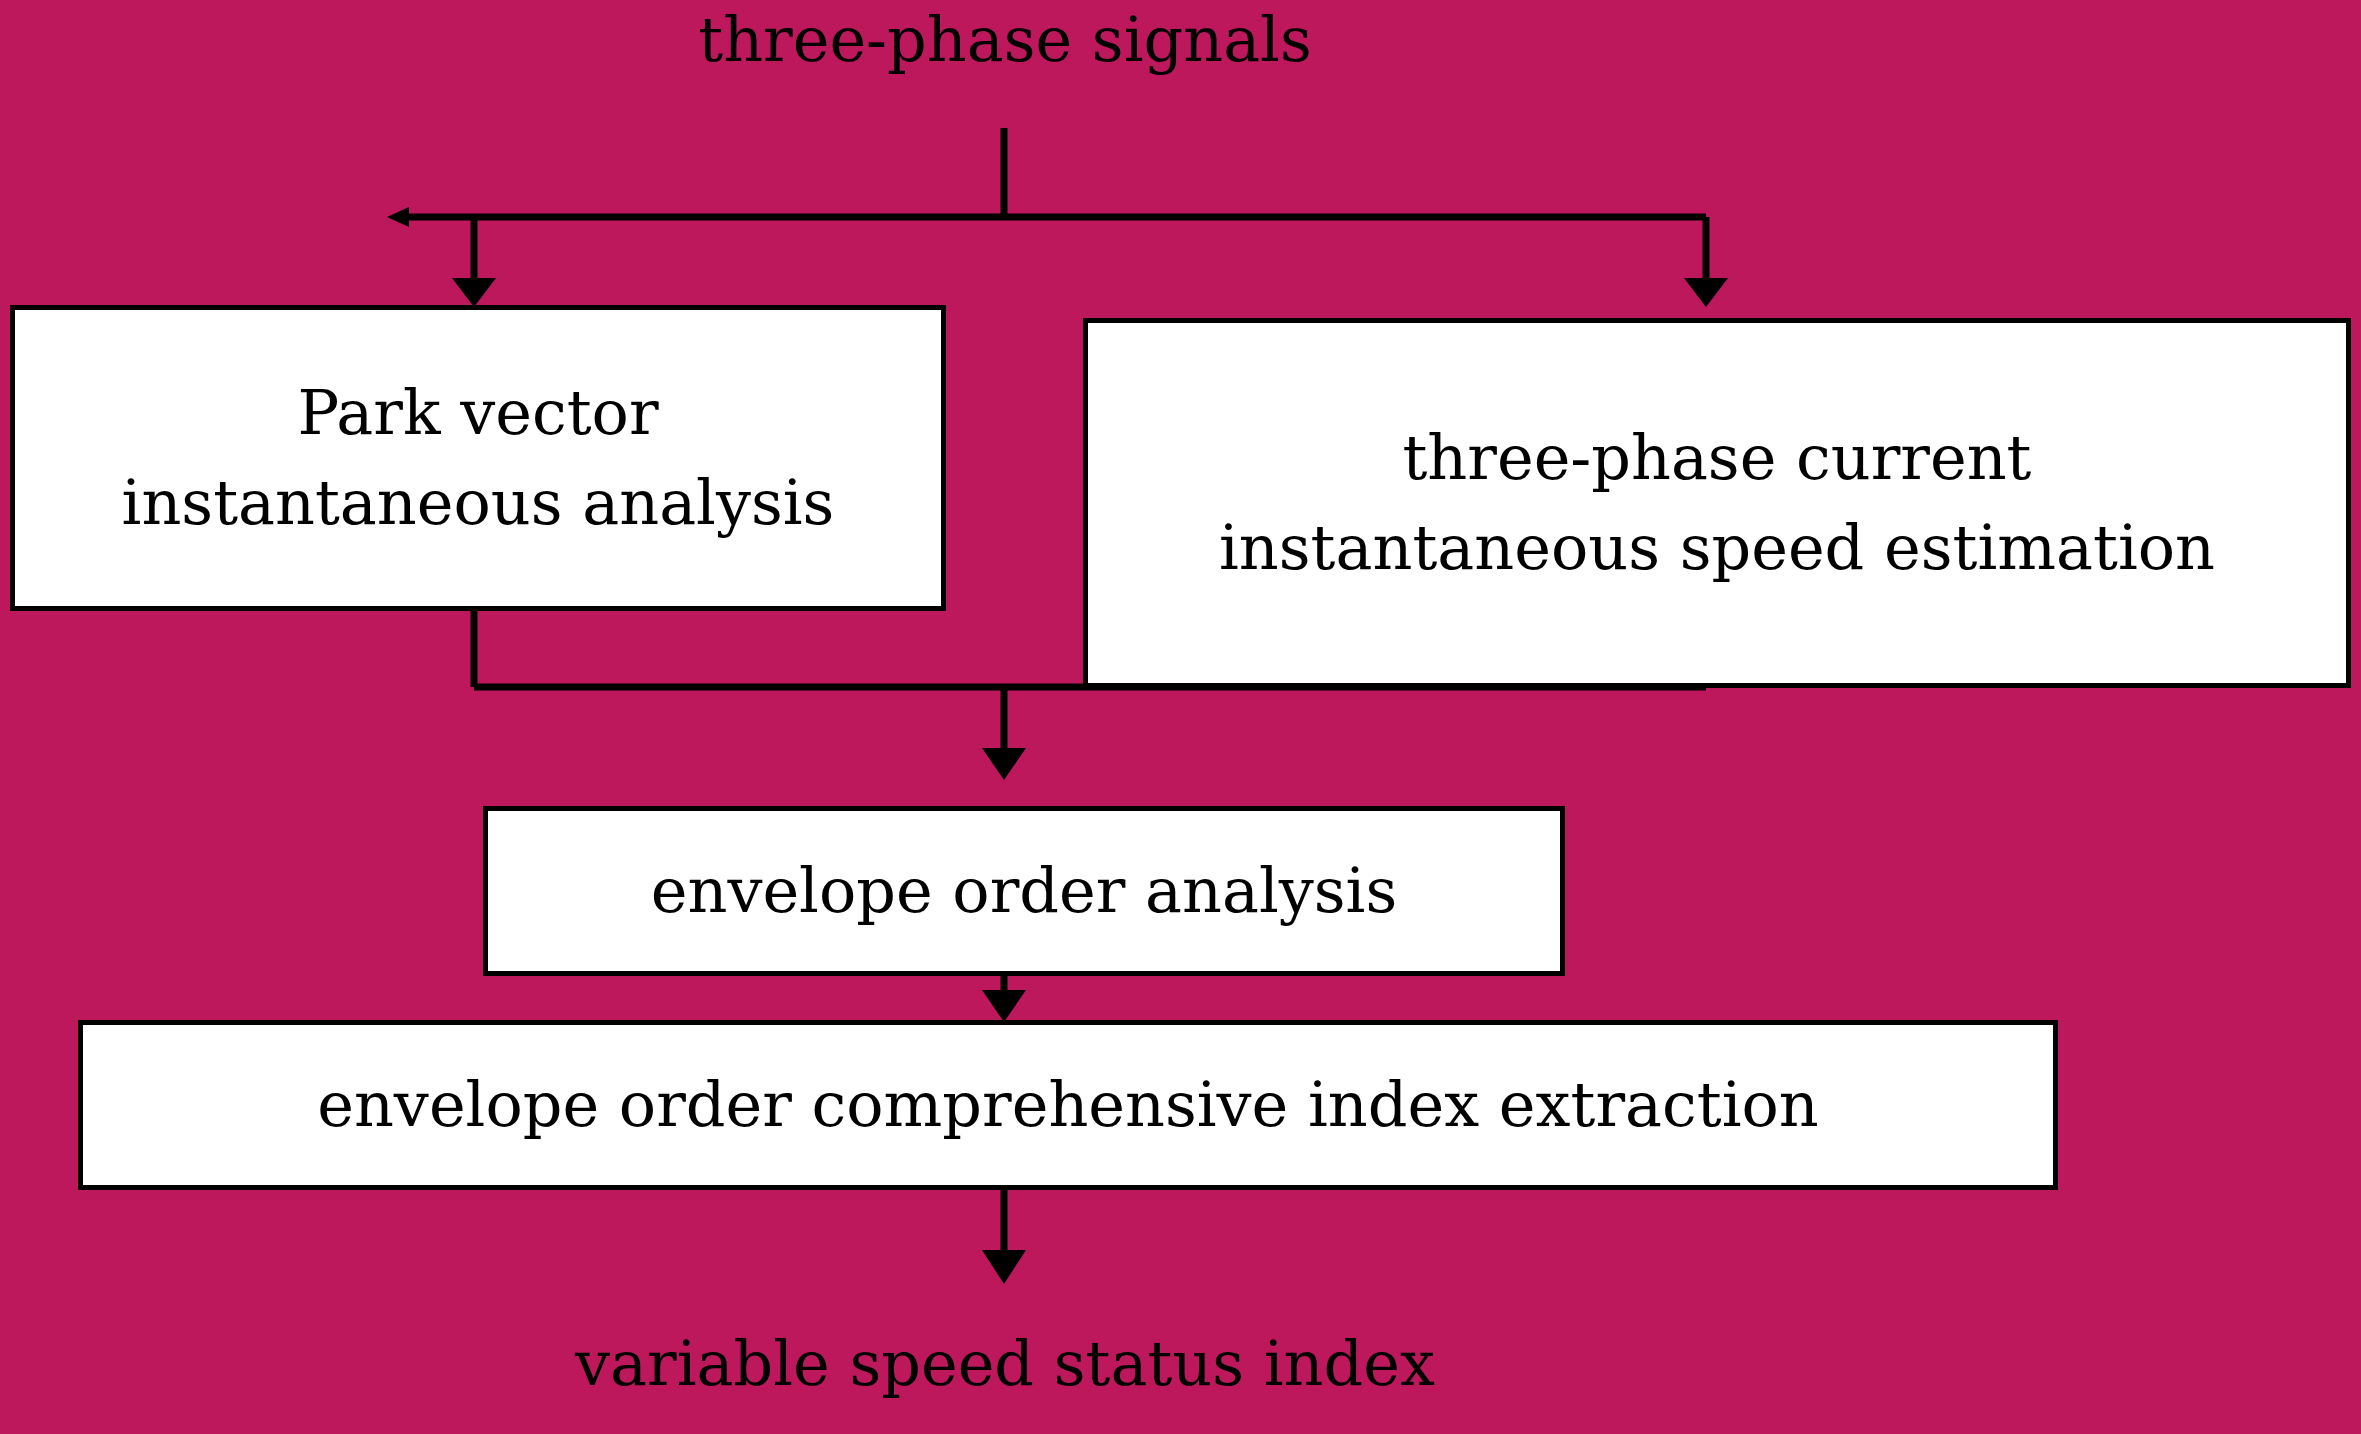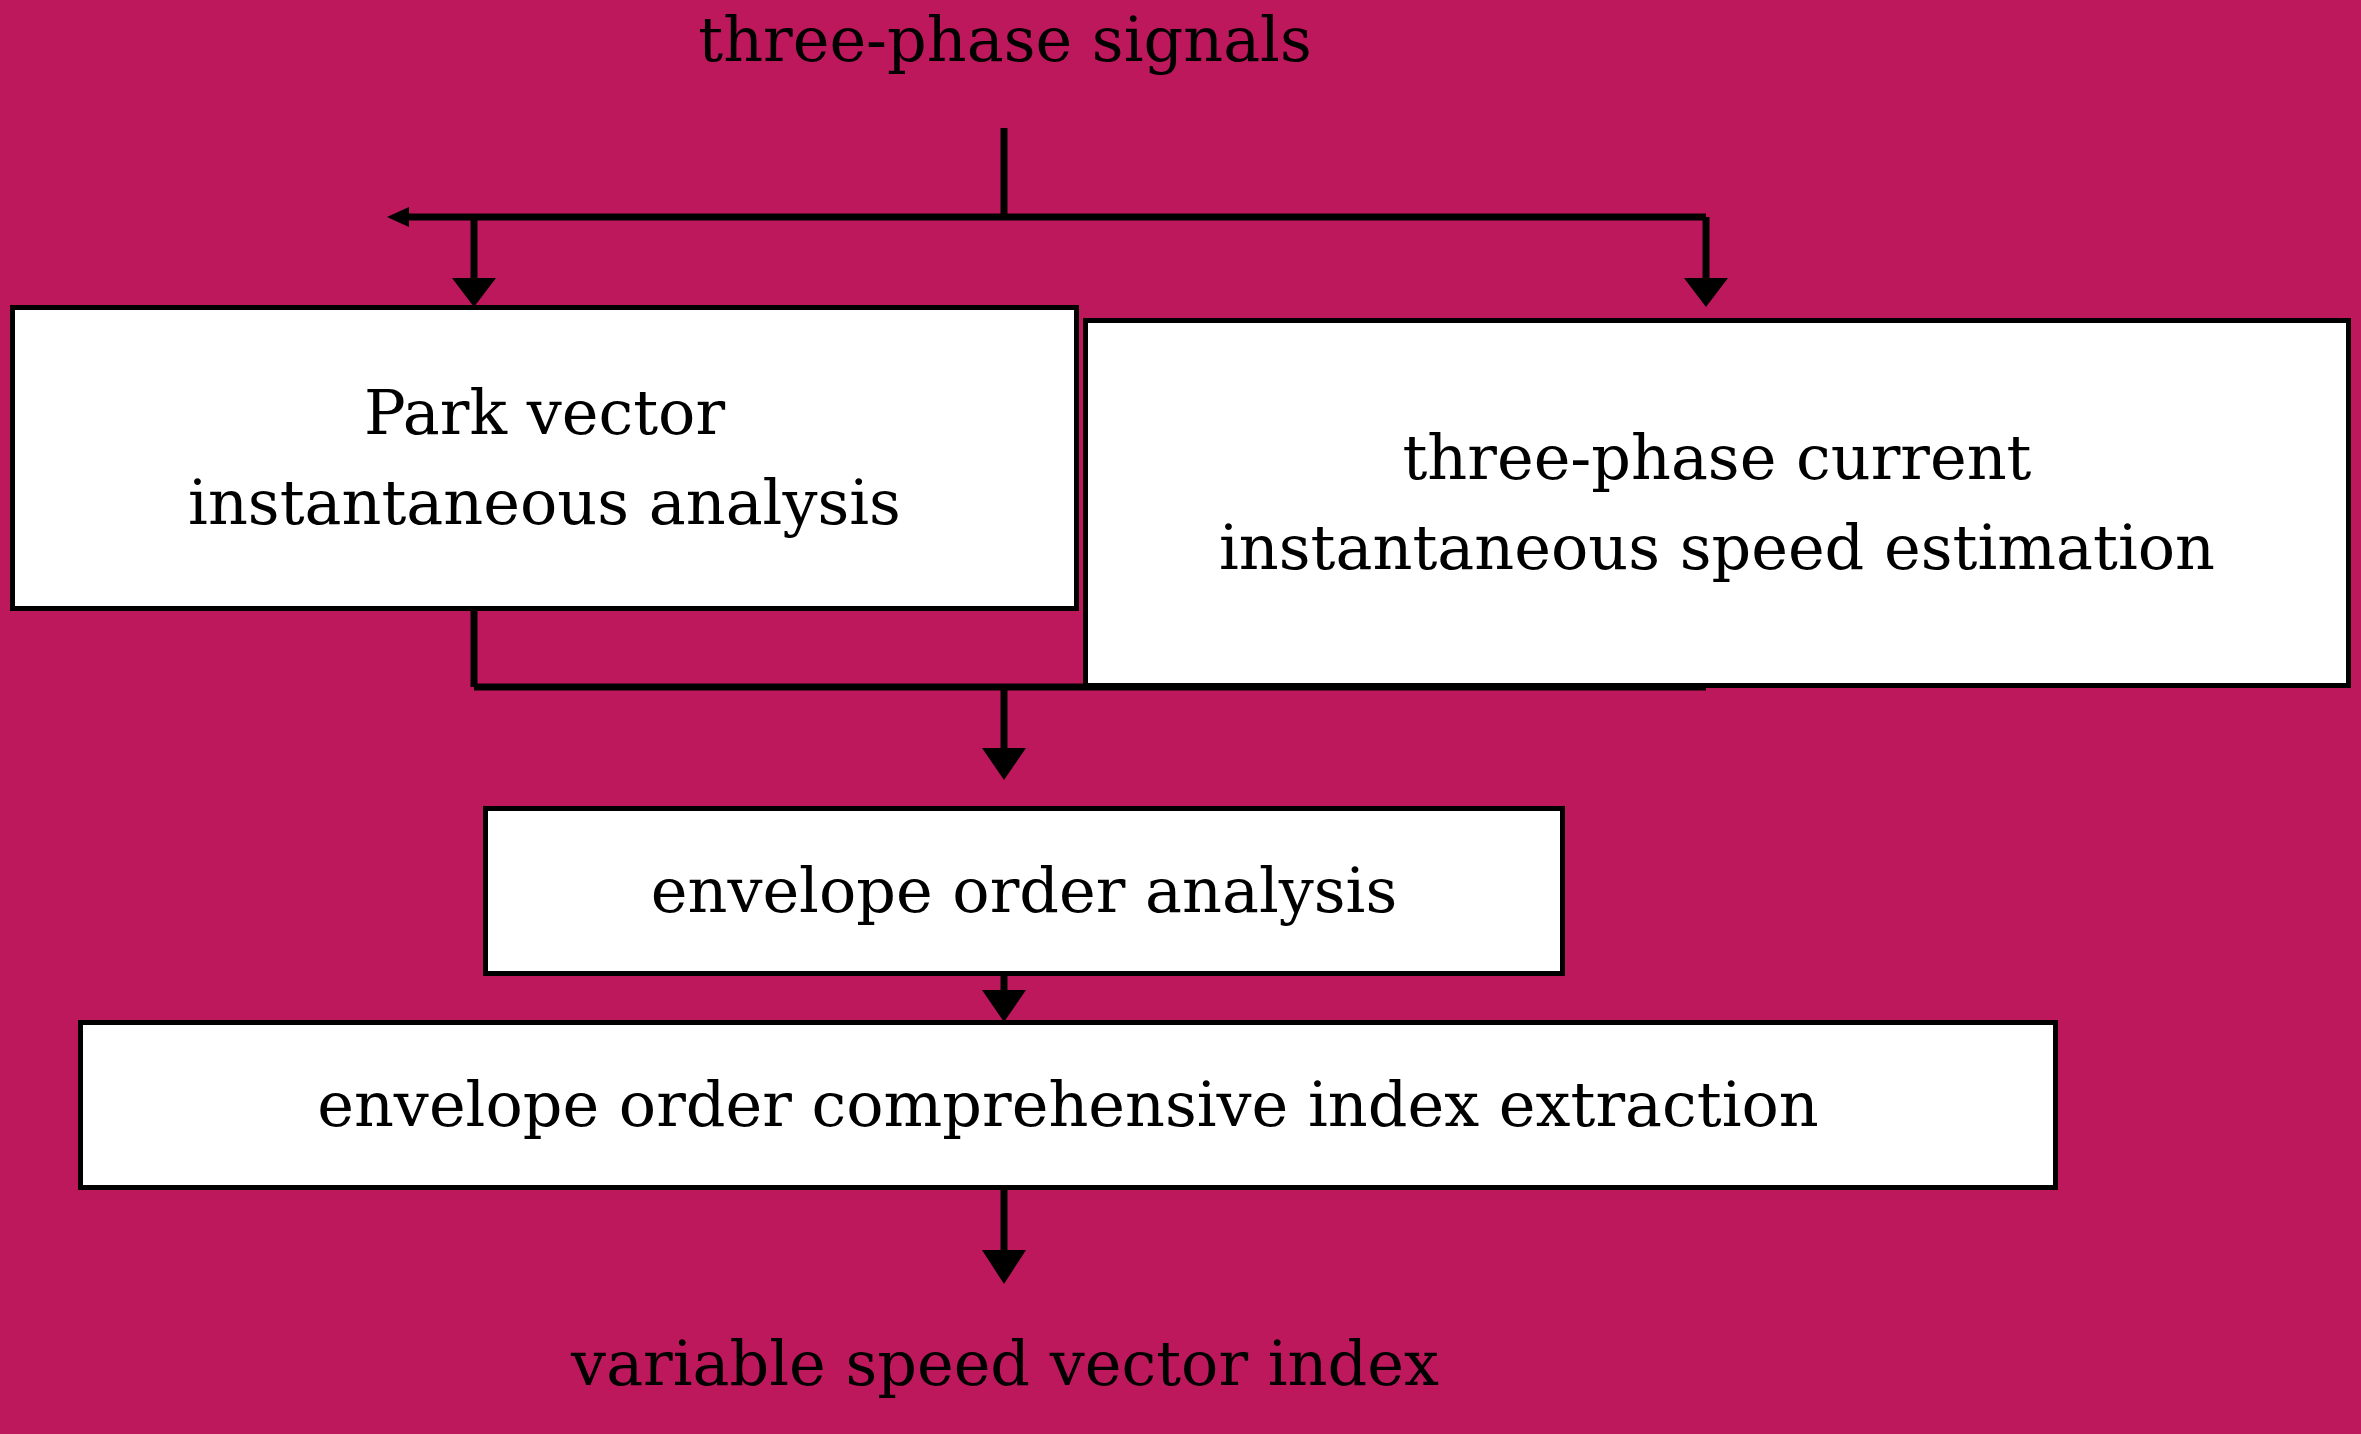--- a/index.html
+++ b/index.html
@@ -52,21 +52,21 @@
   
   #label-input {
     left: 0;
     top: 6px;
     width: 2010px;
     font-size: 62px;
   }
   #box-park {
     left: 10px;
     top: 305px;
-    width: 1069px;
+    width: 936px;
     height: 306px;
     font-size: 62px;
   }
   #box-speed {
     left: 1083px;
     top: 318px;
     width: 1268px;
     height: 370px;
     font-size: 62px;
   }
@@ -153,15 +153,15 @@
   </div>
 
   <div class="node-box" id="box-envelope-order">
     <span class="node-text">envelope order analysis</span>
   </div>
 
   <div class="node-box" id="box-index-extraction">
     <span class="node-text">envelope order comprehensive index extraction</span>
   </div>
 
-  <div class="free-label" id="label-output">variable speed vector index</div>
+  <div class="free-label" id="label-output">variable speed status index</div>
 
 </div>
 
 </body></html>

